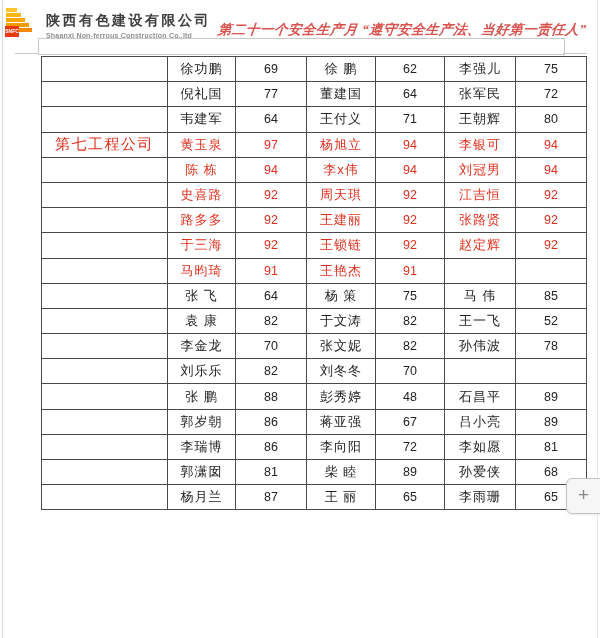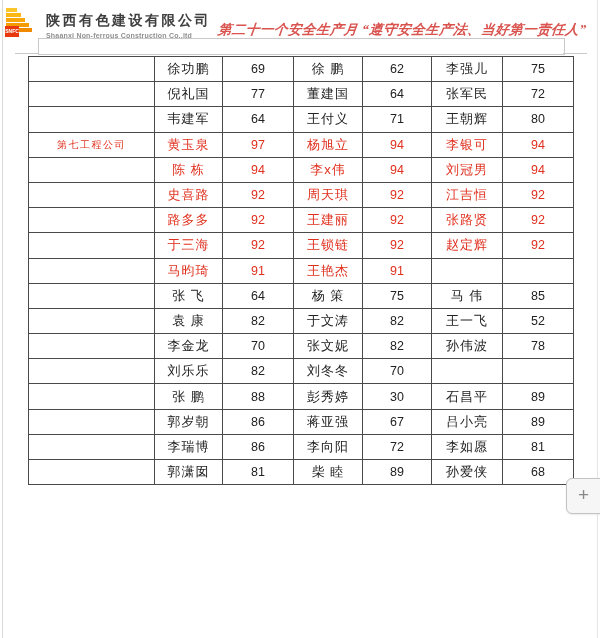--- a/index.html
+++ b/index.html
@@ -39,33 +39,33 @@
   }
 
   
   .text-frame{position:absolute;left:38px;top:38px;width:525px;height:15px;border:1px solid #c9c9c9;background:transparent;z-index:1;}
   .tick{position:absolute;height:1px;background:#c9c9c9;top:53px;}
   .tick-l{left:15px;width:23px;}
   .tick-r{left:563px;width:24px;}
 
   
   .score-table{
-    position:absolute;left:28px;top:56px;width:545px;
+    position:absolute;left:41px;top:56px;width:545px;
     border-collapse:collapse;table-layout:fixed;z-index:2;background:#fff;
   }
   .score-table td{
     border:1px solid var(--table-border);
     height:24.2px;padding:0;text-align:center;vertical-align:middle;
     font-size:13px;color:var(--text-black);
     white-space:nowrap;overflow:hidden;
   }
   .score-table td.name{letter-spacing:1px;}
   .score-table td.score{font-size:12.5px;letter-spacing:0;}
   .score-table tr.red td{color:var(--highlight-red);}
-  .score-table td.company{color:var(--text-black);letter-spacing:1.5px;font-size:10px;}
+  .score-table td.company{color:var(--text-black);letter-spacing:1.5px;font-size:15px;}
 
   
   .plus-btn{
     position:absolute;left:566px;top:478px;width:40px;height:34px;
     background:#f6f6f6;border:1px solid #c3c3c3;border-radius:6px;
     color:#8a8a8a;font-size:19px;line-height:32px;text-indent:11px;
     box-shadow:0 1px 2px rgba(0,0,0,0.08);cursor:pointer;z-index:4;
   }
 </style>
 </head>
@@ -222,21 +222,21 @@
           <td class="name">刘冬冬</td>
           <td class="score">70</td>
           <td class="name"></td>
           <td class="score"></td>
         </tr>
         <tr>
           <td class="company"></td>
           <td class="name">张 鹏</td>
           <td class="score">88</td>
           <td class="name">彭秀婷</td>
-          <td class="score">30</td>
+          <td class="score">48</td>
           <td class="name">石昌平</td>
           <td class="score">89</td>
         </tr>
         <tr>
           <td class="company"></td>
           <td class="name">郭岁朝</td>
           <td class="score">86</td>
           <td class="name">蒋亚强</td>
           <td class="score">67</td>
           <td class="name">吕小亮</td>
@@ -253,17 +253,26 @@
         </tr>
         <tr>
           <td class="company"></td>
           <td class="name">郭潇囡</td>
           <td class="score">81</td>
           <td class="name">柴 睦</td>
           <td class="score">89</td>
           <td class="name">孙爱侠</td>
           <td class="score">68</td>
         </tr>
+        <tr>
+          <td class="company"></td>
+          <td class="name">杨月兰</td>
+          <td class="score">87</td>
+          <td class="name">王 丽</td>
+          <td class="score">65</td>
+          <td class="name">李雨珊</td>
+          <td class="score">65</td>
+        </tr>
       </tbody>
   </table>
 
   <div class="plus-btn">+</div>
 </div>
 
 </body></html>

